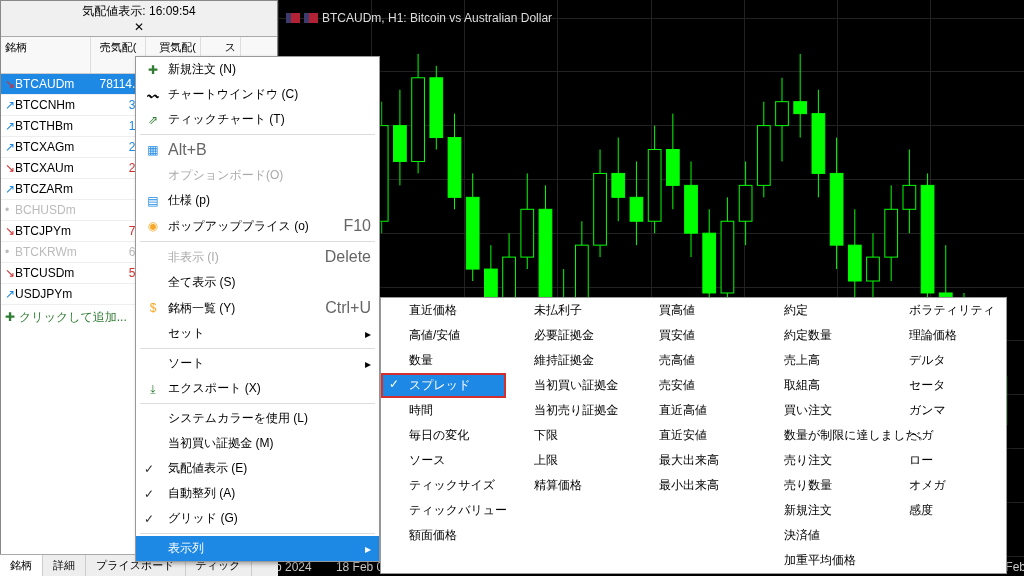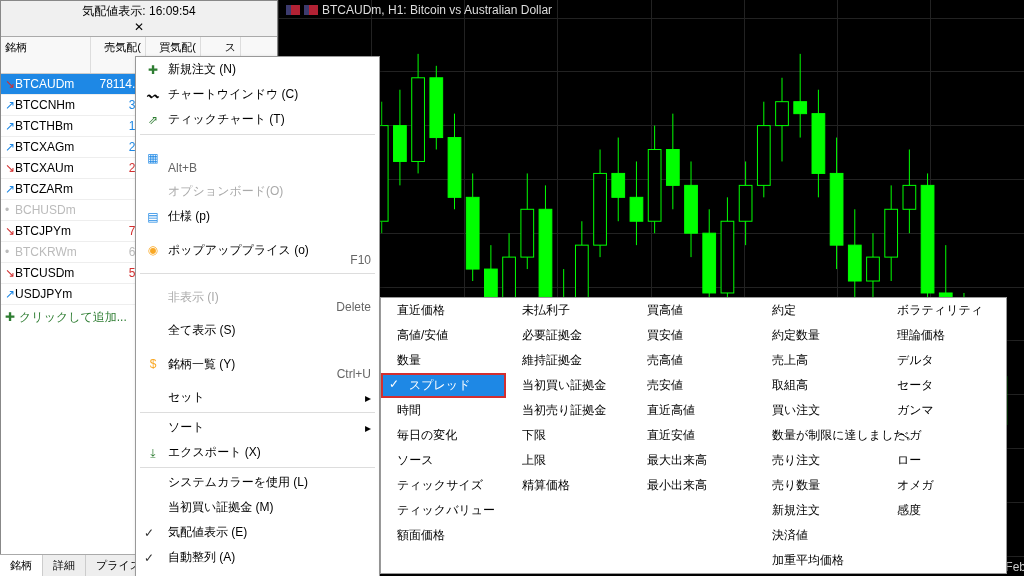--- a/index.html
+++ b/index.html
@@ -4,21 +4,21 @@
 <style>
 * { margin: 0; padding: 0; box-sizing: border-box; font-family: "MS Gothic", "Yu Gothic", sans-serif; font-size: 12px; }
 body { background: #000; width: 1024px; height: 576px; overflow: hidden; position: relative; }
 
 .market-watch { position: absolute; left: 0; top: 0; width: 278px; height: 555px; background: #fff; border: 1px solid #888; }
 .mw-title { background: #f0f0f0; border-bottom: 1px solid #aaa; padding: 2px 4px; display: flex; justify-content: space-between; align-items: center; flex-direction: column; }
 .mw-close { cursor: pointer; }
 .mw-header { display: flex; border-bottom: 1px solid #ccc; background: #f8f8f8; }
 .mw-header > div { padding: 3px 4px; border-right: 1px solid #ddd; font-size: 11px; }
 .mw-col-symbol { width: 90px; }
-.mw-col-bid { width: 55px; text-align: right; }
+.mw-col-bid { width: 55px; text-align: center; }
 .mw-col-ask { width: 55px; text-align: right; }
 .mw-col-spread { width: 40px; text-align: right; }
 
 .mw-body { overflow-y: auto; }
 .mw-row { display: flex; border-bottom: 1px solid #eee; padding: 2px 0; cursor: pointer; }
 .mw-row > div { padding: 1px 4px; }
 .mw-row .arrow { display: inline-block; width: 8px; margin-right: 2px; }
 .mw-row.selected { background: #1e88e5; color: #fff; }
 .mw-row .val-up { color: #1e88e5; }
 .mw-row .val-down { color: #d32f2f; }
@@ -31,38 +31,38 @@
 .mw-row.disabled { color: #bbb; }
 .mw-row.disabled .sym, .mw-row.disabled .bid, .mw-row.disabled .ask, .mw-row.disabled .spr { color: #bbb; }
 .mw-add { color: #2e7d32; padding: 4px; }
 .mw-add-plus { color: #2e7d32; margin-right: 4px; }
 
 .mw-tabs { position: absolute; bottom: 0; left: 0; width: 278px; display: flex; background: #eee; border-top: 1px solid #aaa; }
 .mw-tab { padding: 3px 10px; font-size: 11px; border-right: 1px solid #ccc; cursor: pointer; }
 .mw-tab.active { background: #fff; }
 
 .chart { position: absolute; left: 278px; top: 0; right: 0; bottom: 0; background: #000; }
-.chart-title { position: absolute; top: 3px; left: 8px; color: #ddd; font-size: 11px; display:flex; gap:4px; align-items:center; }
+.chart-title { position: absolute; top: 11px; left: 8px; color: #ddd; font-size: 11px; display:flex; gap:4px; align-items:center; }
 .chart-title .pair-icon { width: 14px; height: 10px; background: linear-gradient(90deg,#3c3b6e 33%,#b22234 33%); display:inline-block; }
 .chart svg { width: 100%; height: 100%; }
 
 .ctx-menu { position: absolute; left: 135px; top: 56px; width: 245px; background: #fff; border: 1px solid #999; box-shadow: 2px 2px 4px rgba(0,0,0,0.3); z-index: 10; }
 .ctx-item { display: flex; align-items: center; padding: 4px 8px; cursor: pointer; }
 .ctx-item.disabled { color: #aaa; }
 .ctx-item .icon { width: 18px; margin-right: 6px; text-align: center; font-size: 12px; }
 .ctx-item .label { flex: 1; }
-.ctx-item .shortcut { color: #666; font-size: 12px; margin-top: 20px; }
+.ctx-item .shortcut { color: #666; font-size: 16px; }
 .ctx-item .check { width: 18px; margin-right: 6px; color: #333; }
 .ctx-sep { height: 1px; background: #ddd; margin: 2px 4px; }
 .ctx-item.highlighted { background: #1e88e5; color: #fff; }
 .ctx-item .arrow-r { margin-left: auto; }
 
 .sub-menu { position: absolute; left: 380px; top: 297px; background: #fff; border: 1px solid #999; box-shadow: 2px 2px 4px rgba(0,0,0,0.3); z-index: 20; display: flex; }
 .sub-col { width: 125px; }
-.sub-item { padding: 4px 10px 4px 16px; cursor: pointer; position: relative; white-space: nowrap; }
+.sub-item { padding: 4px 10px 4px 28px; cursor: pointer; position: relative; white-space: nowrap; }
 .sub-item .sub-check { position: absolute; left: 8px; }
 .sub-item.sel { background: #1e88e5; color: #fff; border: 2px solid #d32f2f; padding: 2px 8px 2px 26px; }
 .sub-item.sel .sub-check { left: 6px; }
 
 .icon-green { color:#2e7d32; }
 .icon-blue { color:#1e88e5; }
 .icon-orange { color:#f9a825; }
 .icon-red { color:#d32f2f; }
 </style>
 </head>

